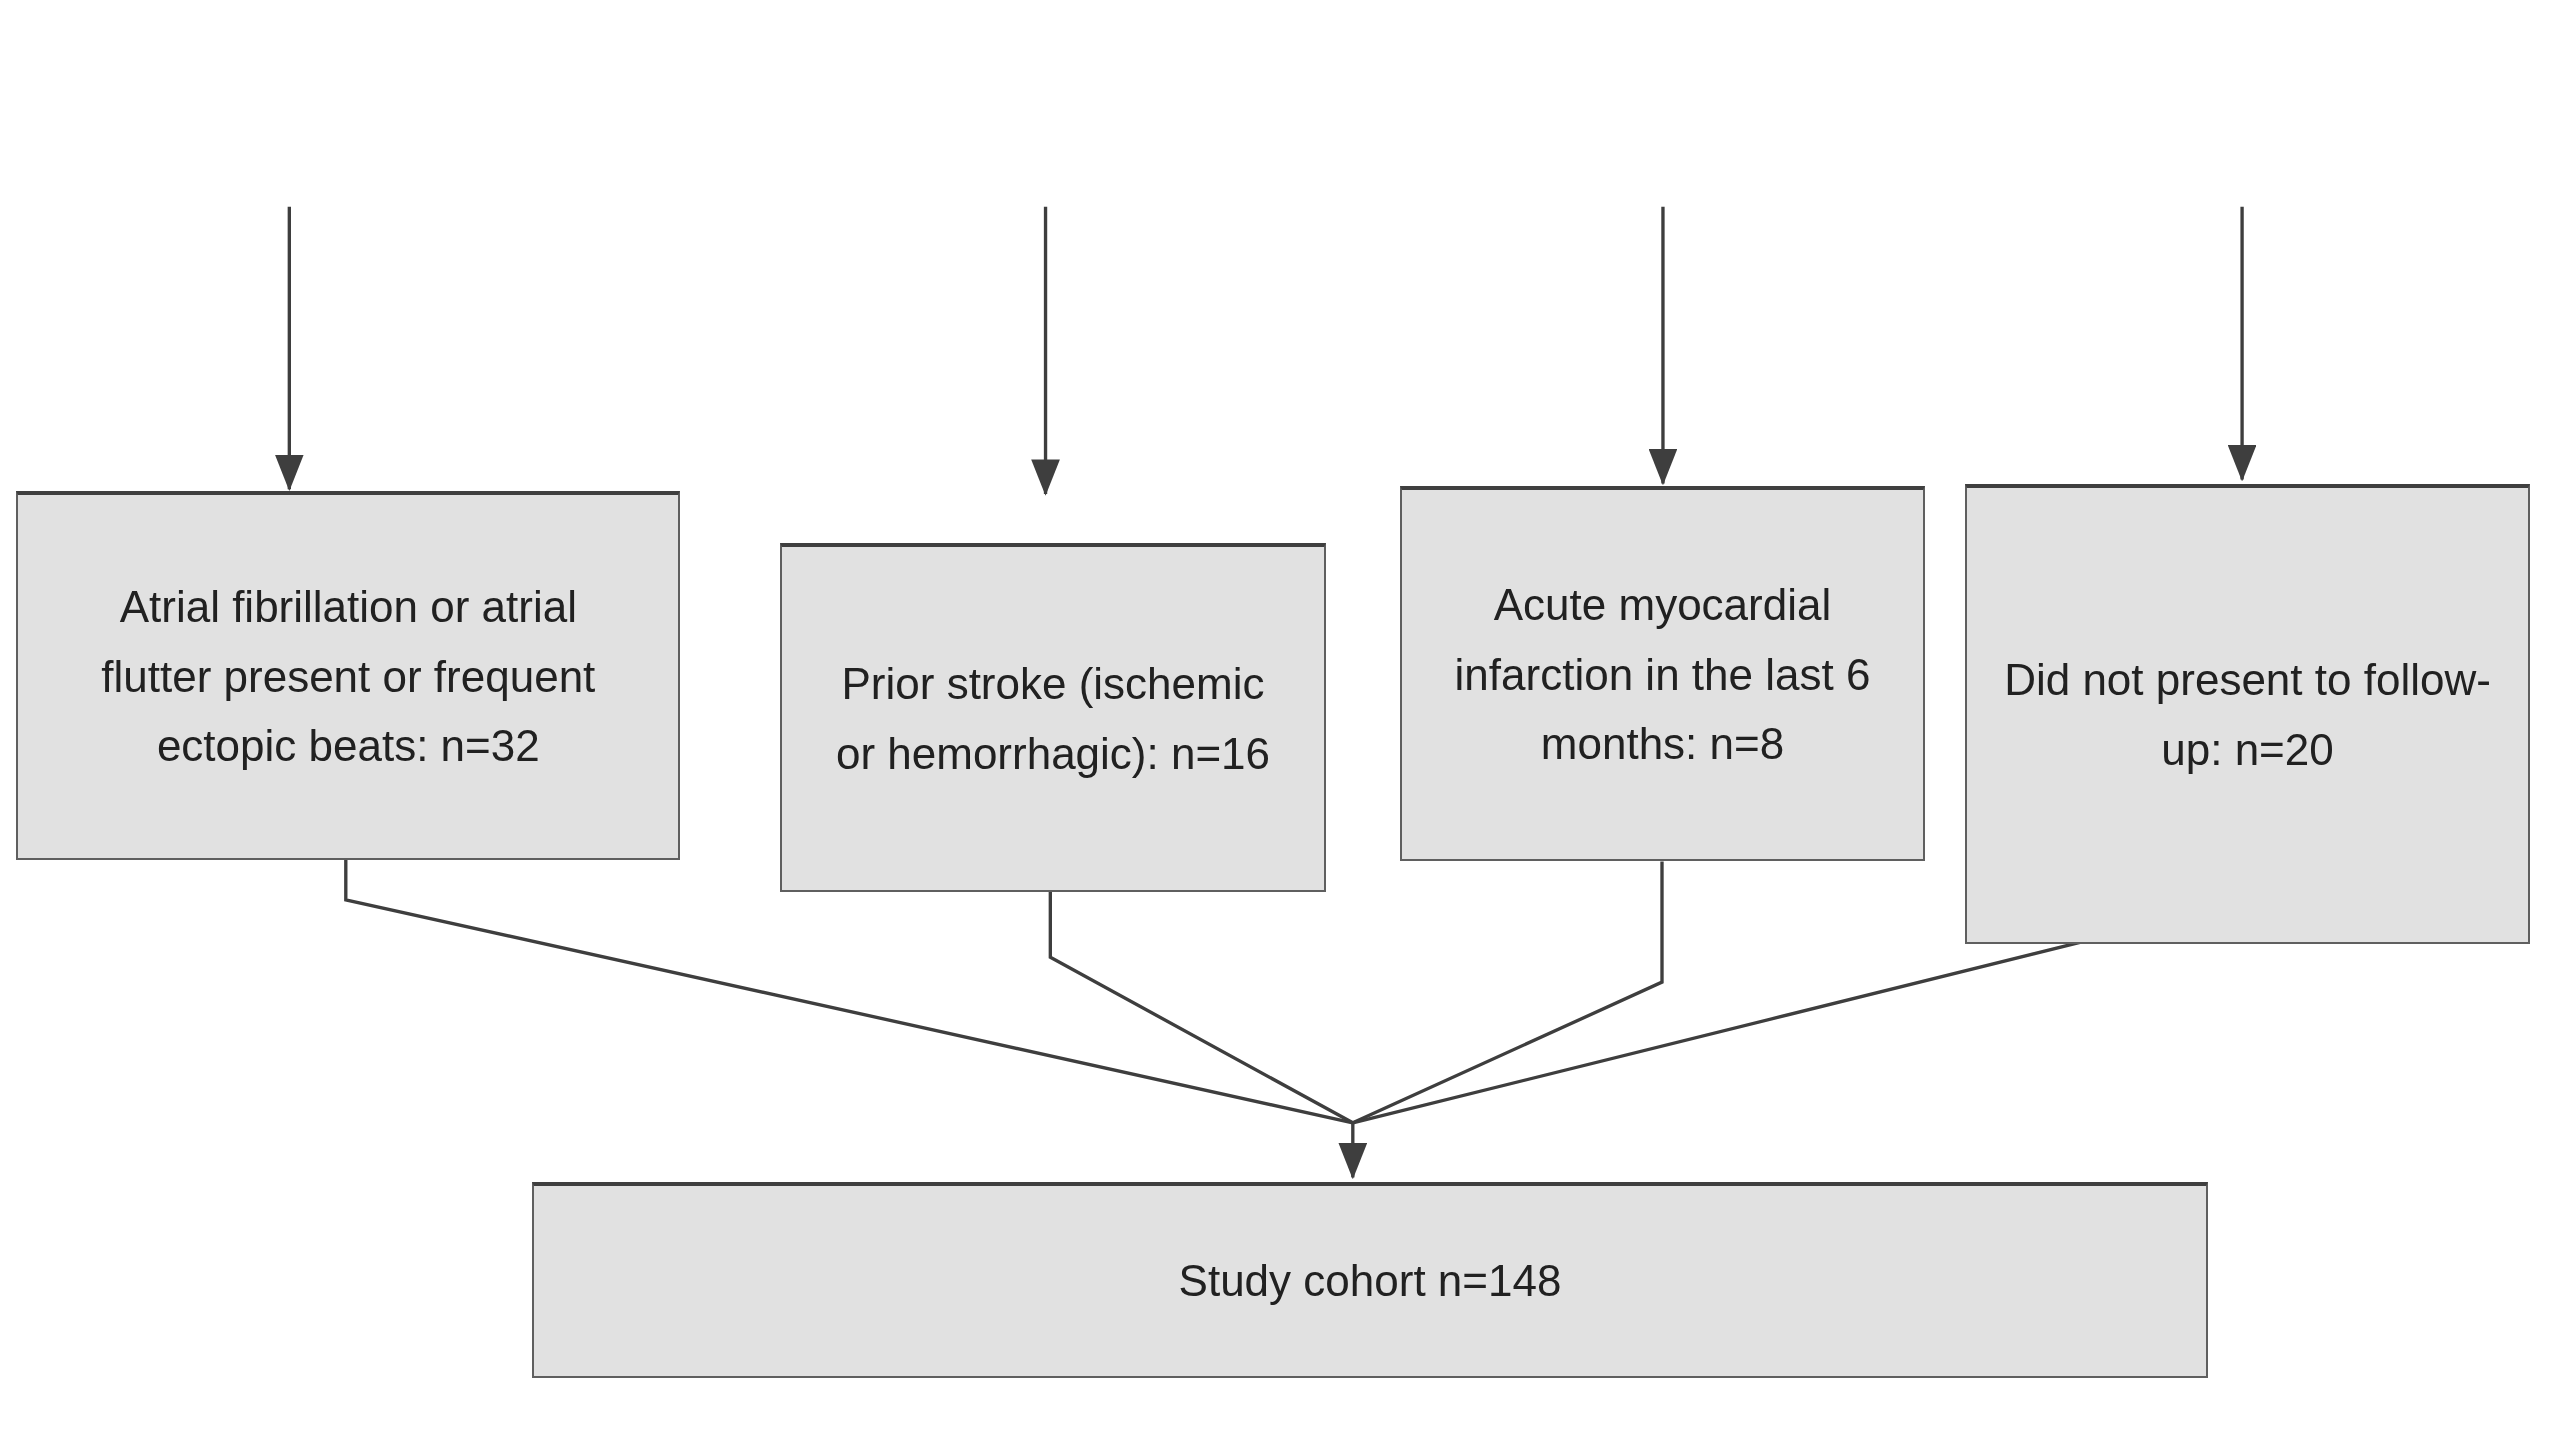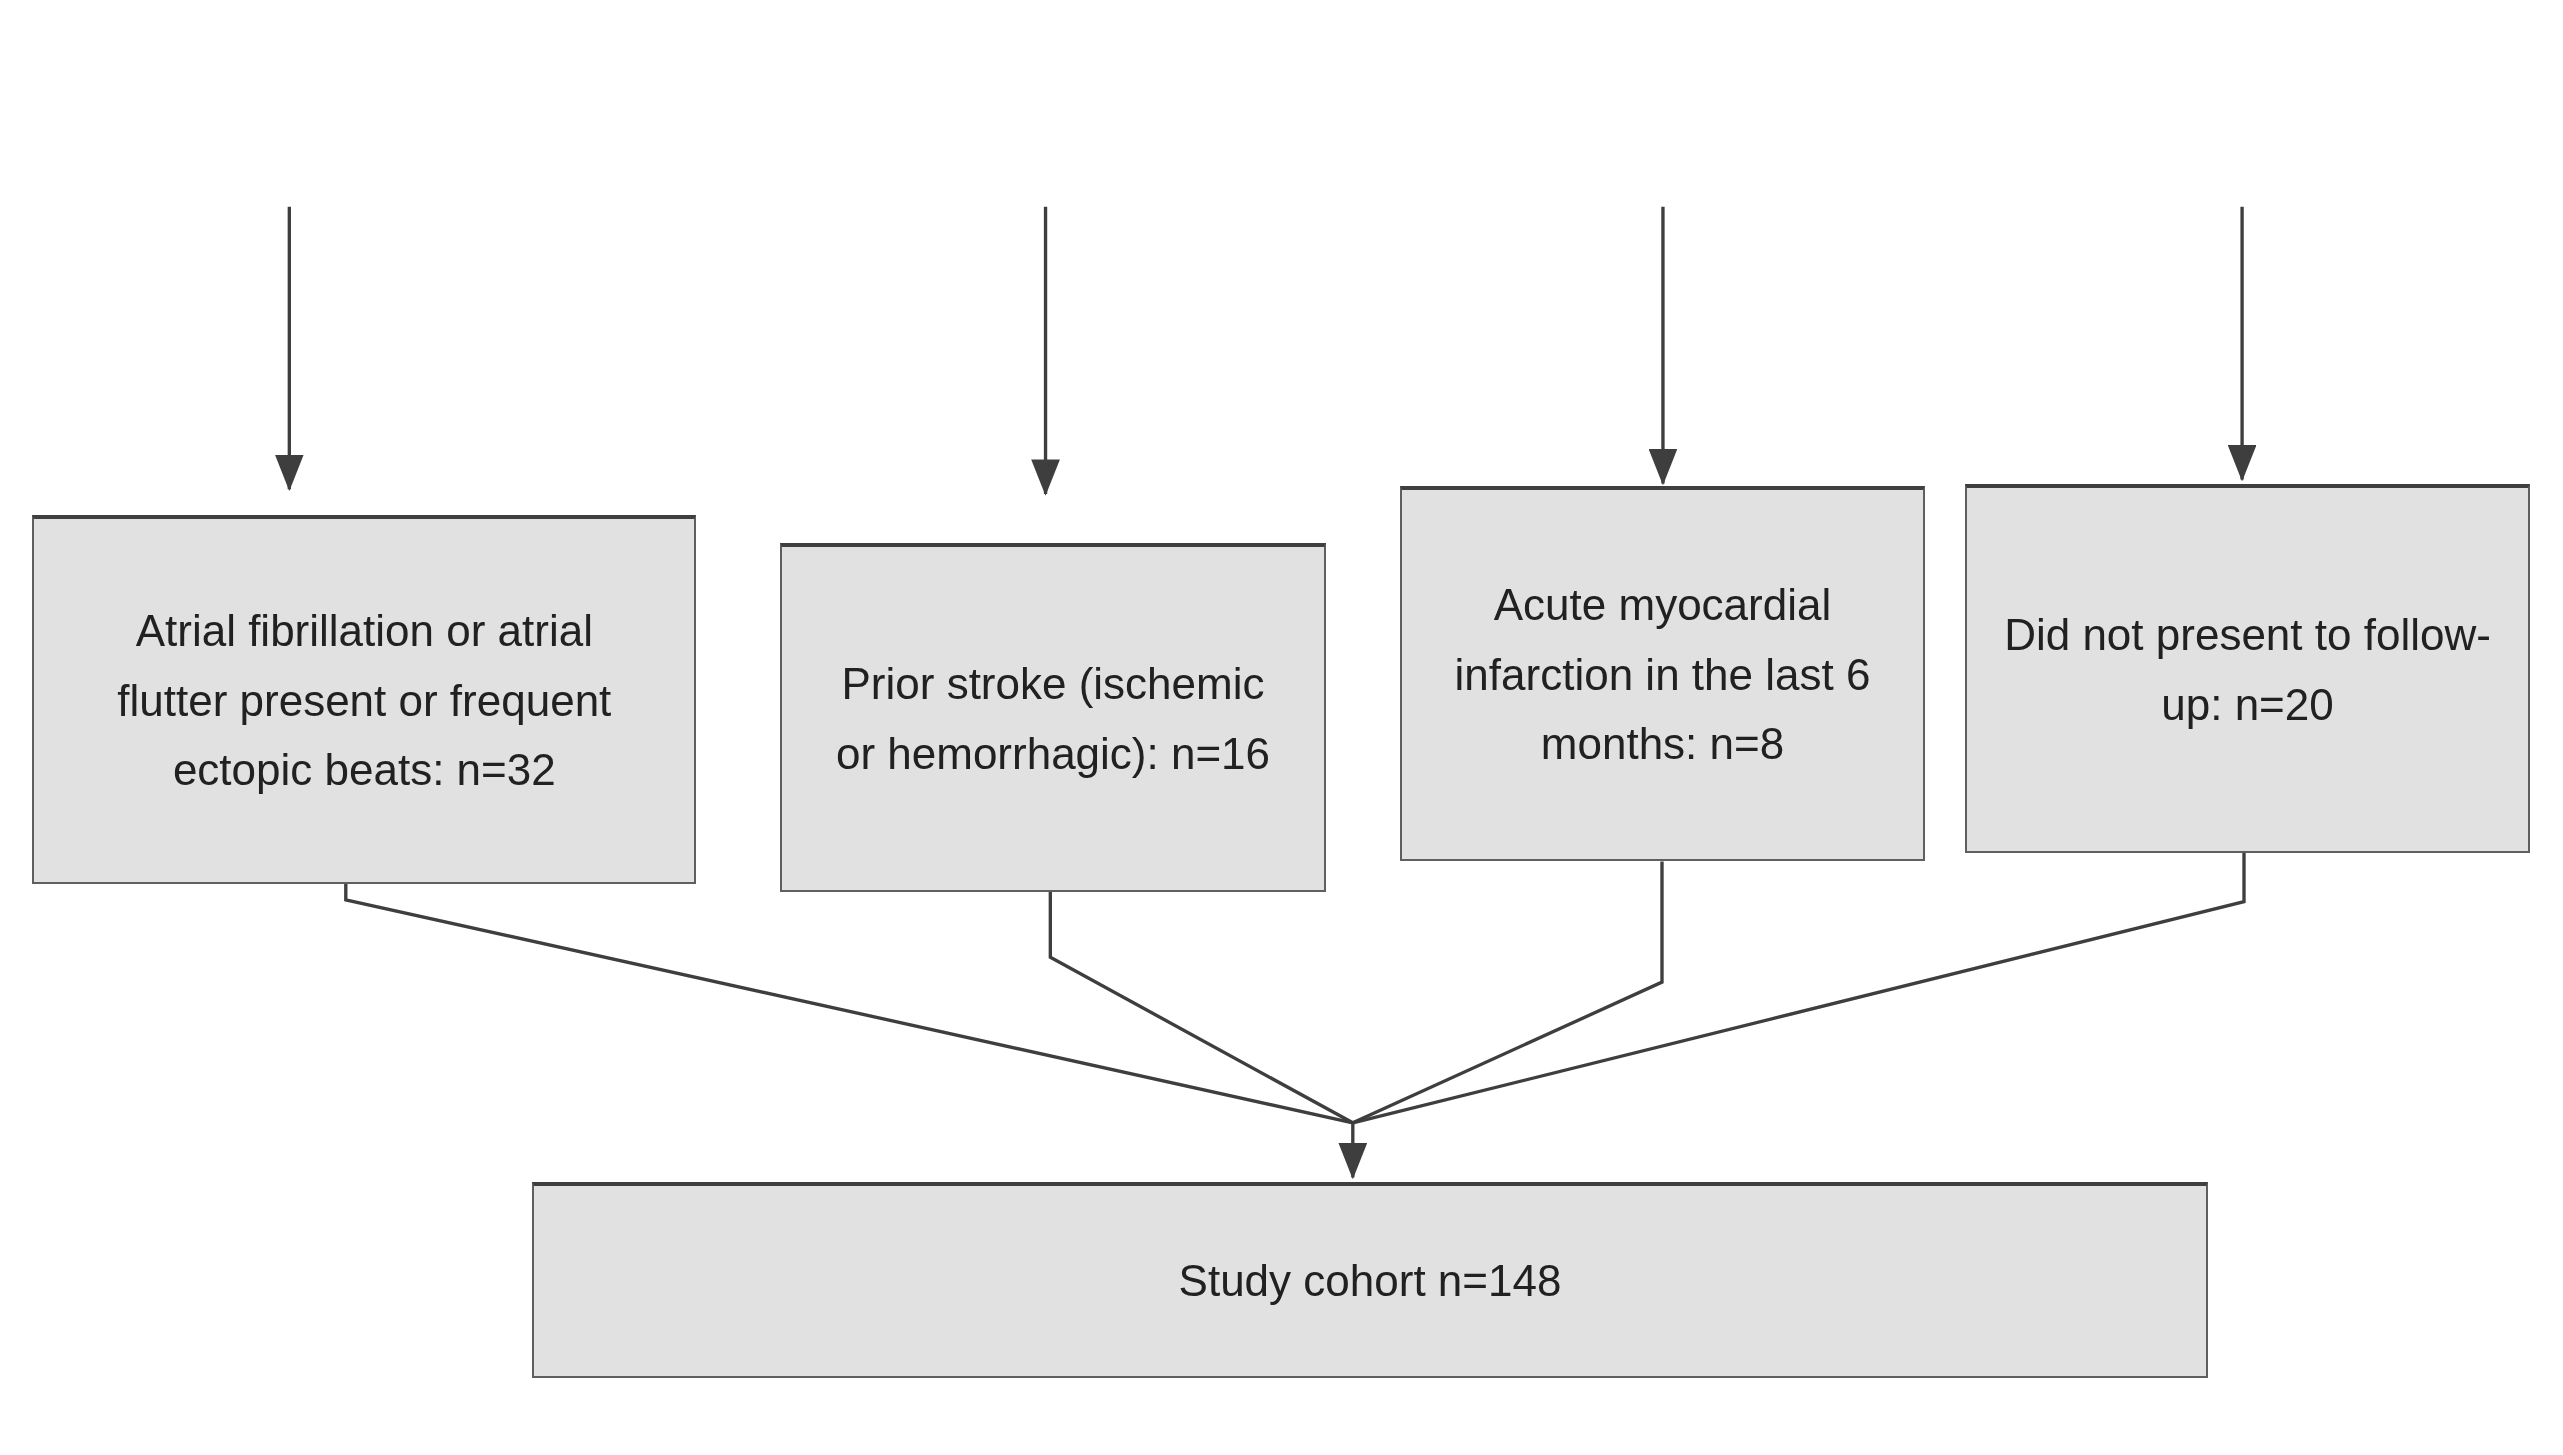--- a/index.html
+++ b/index.html
@@ -43,24 +43,24 @@
     font-size: 44px;
     line-height: 1.58;
     text-align: center;
     display: flex;
     align-items: center;
     justify-content: center;
   }
   .node .label { display: inline-block; }
 
   #node-initial   { left: 187px;  top: 21px;   width: 2255px; height: 186px; }
-  #node-afib      { left: 16.3px;   top: 515px;  width: 664px;  height: 369px; padding: 0 61px; margin-left: 16px; }
+  #node-afib      { left: 16.3px;   top: 491px;  width: 664px;  height: 369px; padding: 0 61px; }
   #node-stroke    { left: 780px;  top: 498px;  width: 546px;  height: 349px; padding: 0 50px; margin-top: 45px; }
   #node-mi        { left: 1400px; top: 486px;  width: 525px;  height: 375px; padding: 0 30px; }
-  #node-followup  { left: 1965px; top: 484px;  width: 565px;  height: 369px; padding: 0 31px; }
+  #node-followup  { left: 1965px; top: 484px;  width: 565px;  height: 460px; padding: 0 31px; }
   #node-cohort    { left: 532px;  top: 1182px; width: 1676px; height: 196px; }
 </style>
 </head>
 <body>
 
 <div class="canvas">
 
   <svg class="connectors" viewBox="0 0 2677 1520" xmlns="http://www.w3.org/2000/svg" aria-hidden="true">
     <defs>
       <marker id="arrowhead" viewBox="0 0 38 30" refX="36" refY="15" markerWidth="38" markerHeight="30" markerUnits="userSpaceOnUse" orient="auto">

